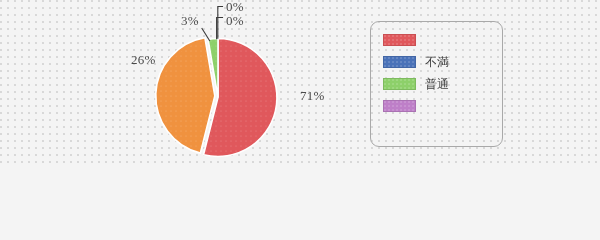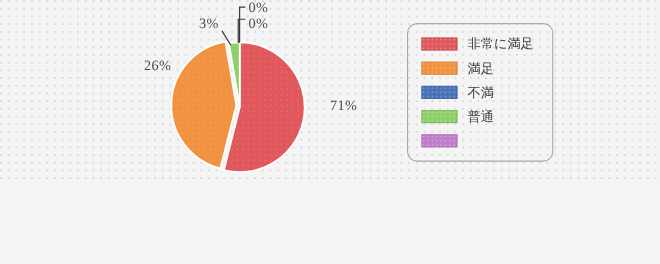--- a/index.html
+++ b/index.html
@@ -125,27 +125,22 @@
     <div class="pie-label lbl-1">26%</div>
     <div class="pie-label lbl-2">3%</div>
     <div class="pie-label lbl-3">0%</div>
     <div class="pie-label lbl-4">0%</div>
   </div>
 
   <div id="legend">
 
     <div class="legend-row">
       <span class="legend-swatch" style="background-color:#e0585c"></span>
-      <span class="legend-text">非常に満足</span>
     </div>
 
-    <div class="legend-row">
-      <span class="legend-swatch" style="background-color:#f0923f"></span>
-      <span class="legend-text">満足</span>
-    </div>
 
     <div class="legend-row">
       <span class="legend-swatch" style="background-color:#4a72b8"></span>
       <span class="legend-text">不満</span>
     </div>
 
     <div class="legend-row">
       <span class="legend-swatch" style="background-color:#8dd06a"></span>
       <span class="legend-text">普通</span>
     </div>

